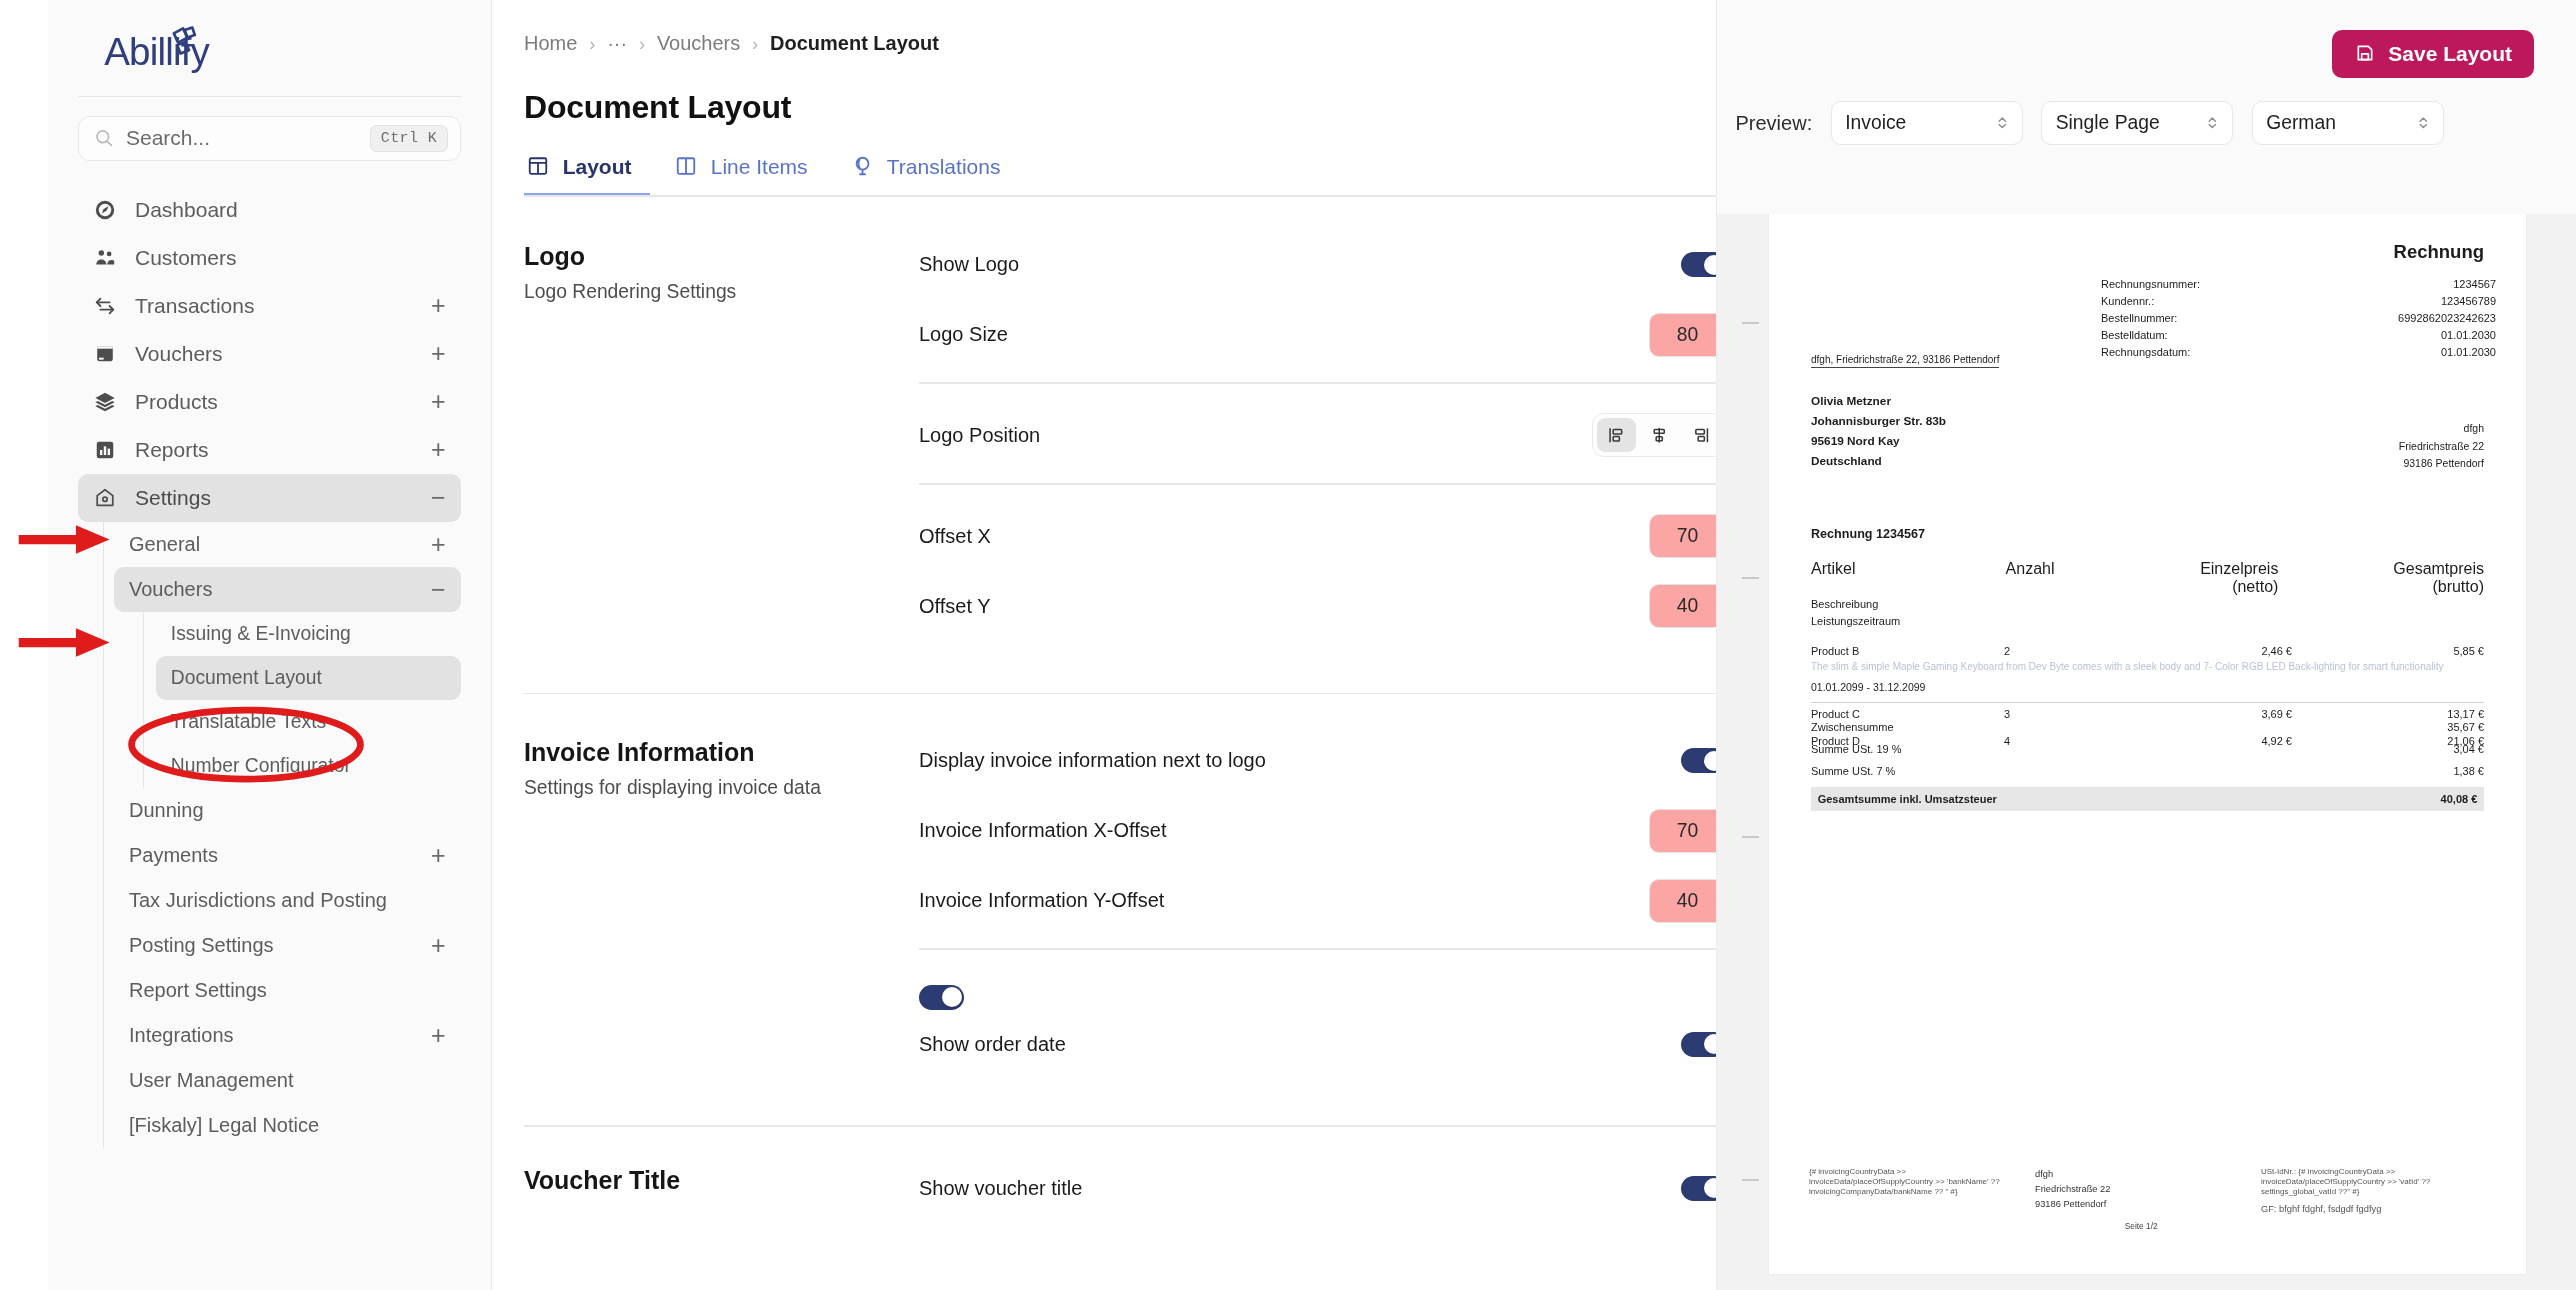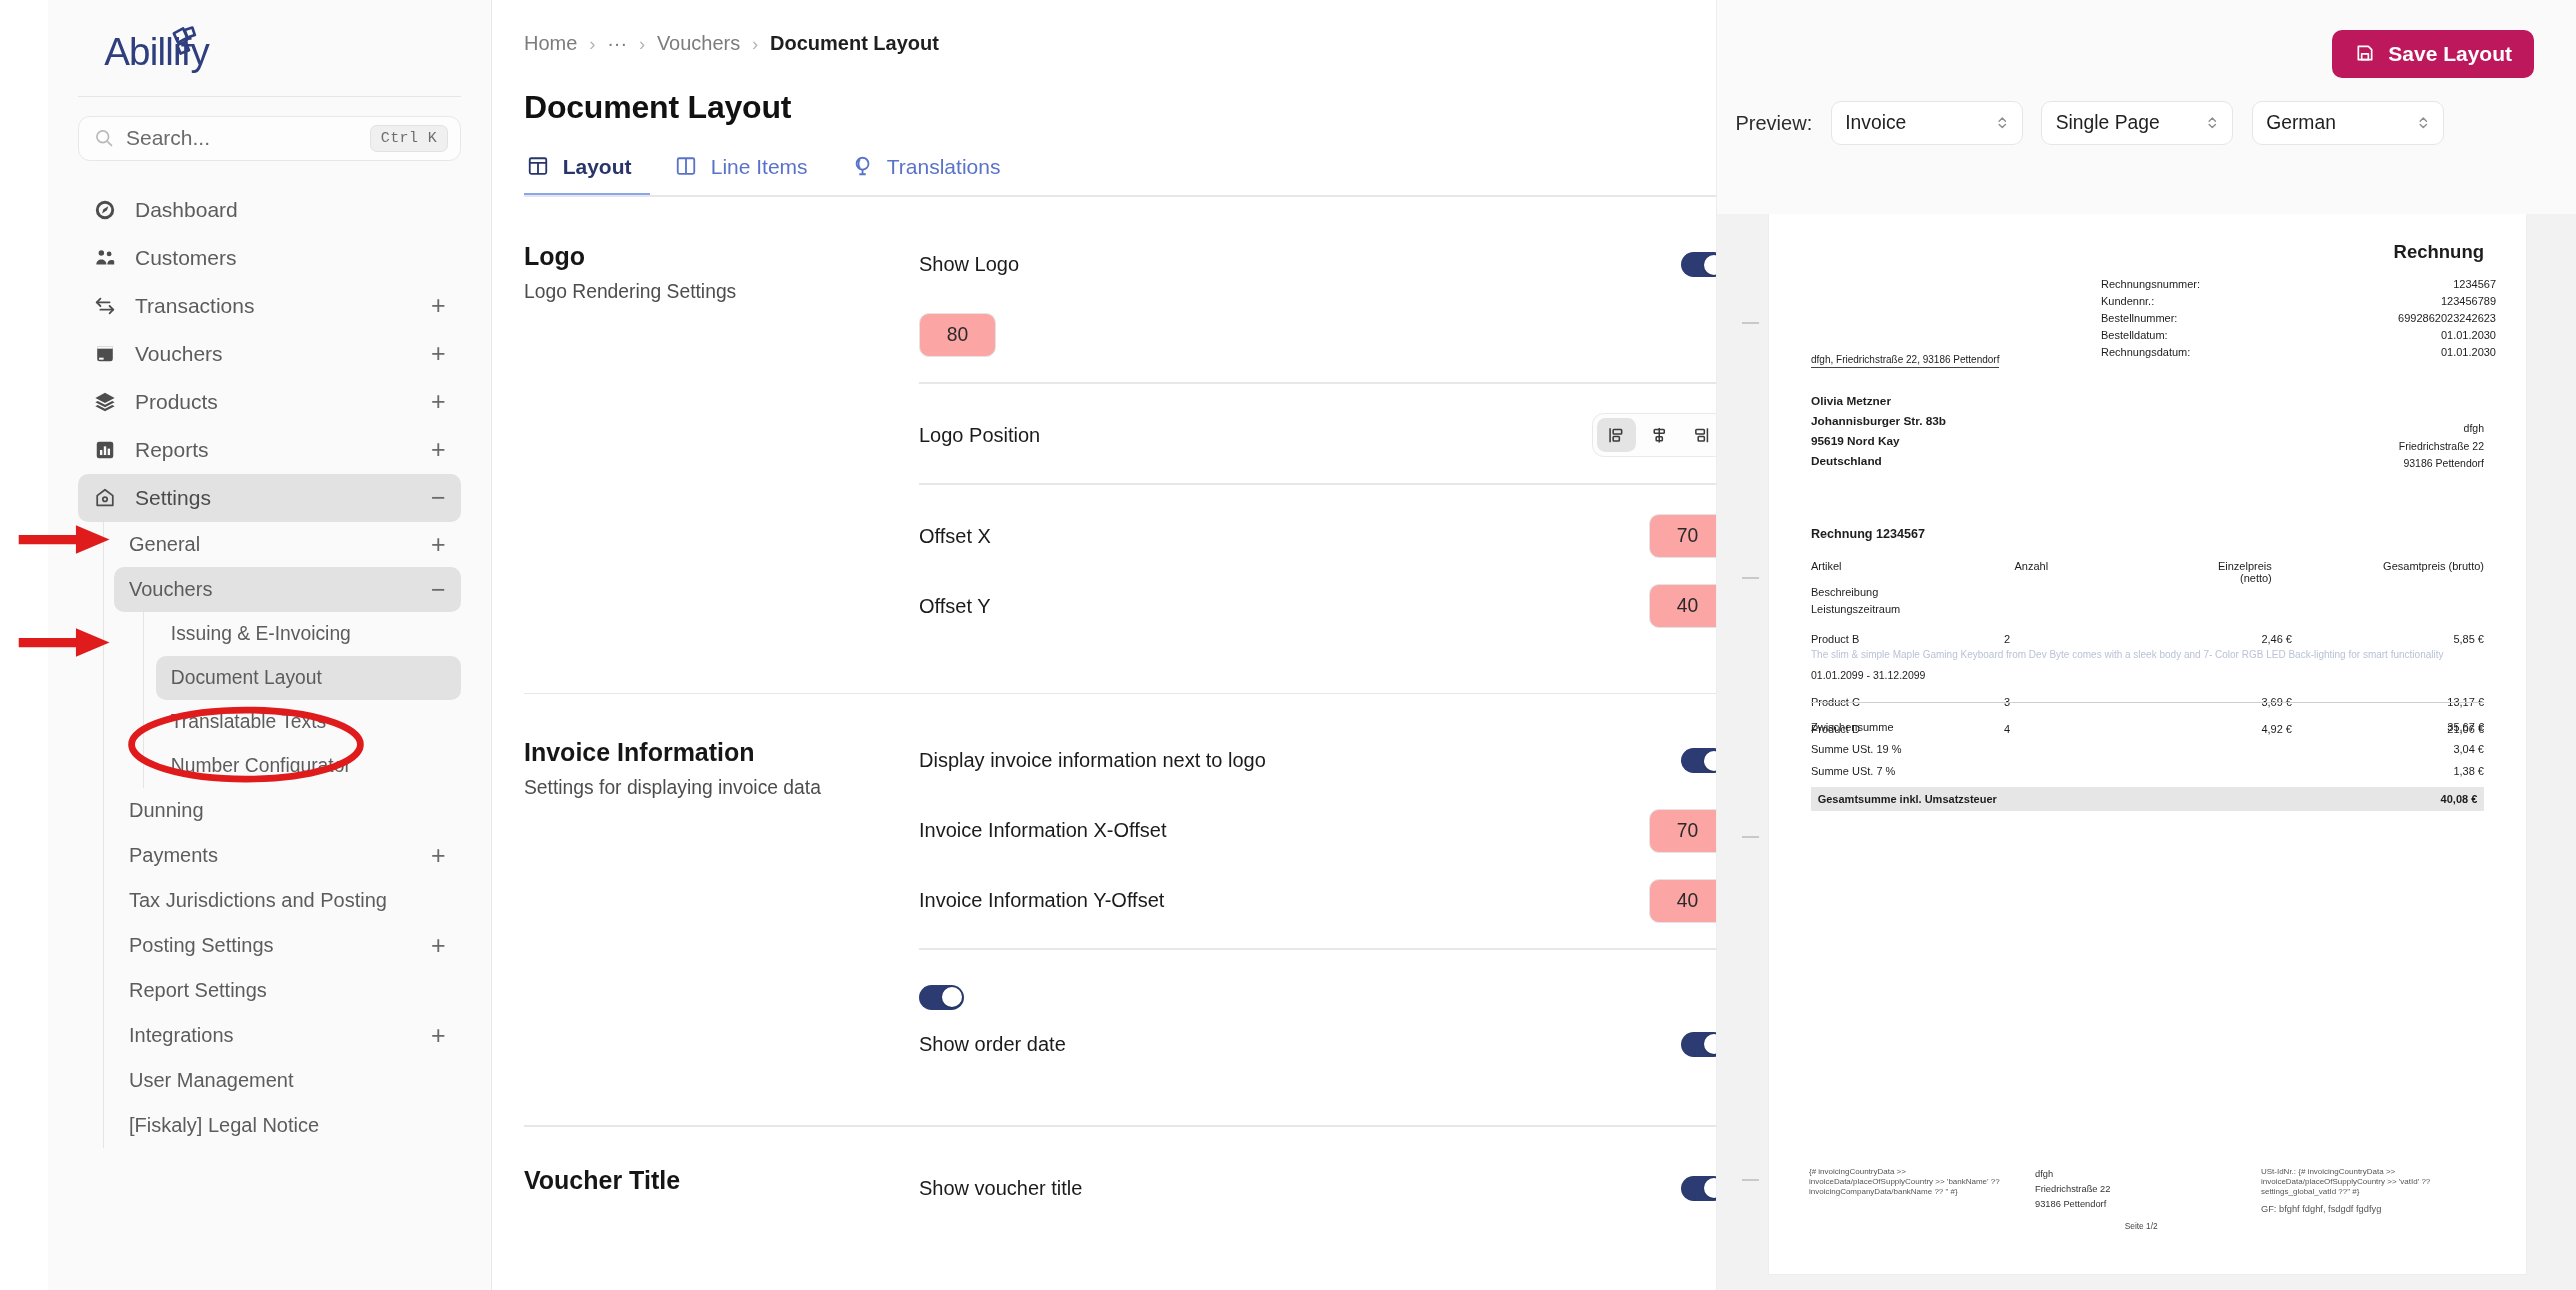--- a/index.html
+++ b/index.html
@@ -171,21 +171,21 @@
   .inv-meta { position:absolute; right: 30px; top: 62px; width: 395px; }
   .inv-meta-row { display:flex; justify-content:space-between; font-size: 11px; line-height: 17px; color:#1d1d1d;}
   .inv-meta-k { }
   .inv-meta-v { }
   .sender-line { position:absolute; left: 42px; top: 140px; font-size: 10px; border-bottom: 0.8px solid #444; padding-bottom:1.7px; }
   .recipient { position:absolute; left: 42px; top: 177px; font-size: 11.8px; font-weight:bold; line-height: 20px; }
   .company-right { position:absolute; right: 42px; top: 206px; text-align:right; font-size: 10.5px; line-height: 17.7px; color:#222;}
 
   .inv-head2 { position:absolute; left: 42px; top: 313px; font-size: 12.6px; font-weight:bold; }
   .tbl { position:absolute; left: 42px; right: 42px; top: 346px; }
-  .tbl-hdr { display:flex; font-size: 11px; color:#1d1d1d;gap:48px; }
+  .tbl-hdr { display:flex; font-size: 16px; color:#1d1d1d;gap:48px; }
   .c1 { width: 193px; } .c2 { width: 193px; } .c3 { flex:1; text-align:right; padding-right: 49px;} .c4 { width: 143px; text-align:right;}
   .tbl-sub { font-size: 11px; line-height: 17px; }
   .li-row { display:flex; font-size: 11px; margin-top: 15px; }
   .li-desc { font-size: 10px; color:#b9c2d6; line-height: 13.5px; margin-top: 3.4px; }
   .li-period { font-size: 10.5px; margin-top: 6.7px; }
 
   .totals { position:absolute; left: 42px; right: 42px; top: 488px; }
   .tot-rule { height:0.8px; background:#cfcfcf; margin-bottom: 13.5px;}
   .tot-row { display:flex; justify-content:space-between; font-size: 11px; line-height: 22px; }
   .tot-final {
@@ -436,20 +436,21 @@
         <div class="sec-right">
 
           <div class="row">
             <span class="row-label">Show Logo</span>
             <span class="toggle on">
                 <span class="knob"></span>
               </span>
           </div>
 
           <div class="row">
+            <span class="row-label">Logo Size</span>
             <span class="numbox">80</span>
           </div>
 
           <div class="rule"></div>
 
           <div class="row">
             <span class="row-label">Logo Position</span>
             <span class="seg">
               <span class="seg-btn active">
                 <svg viewBox="0 0 24 24" width="18.5" height="18.5" fill="none" stroke="#3a3a3a" stroke-width="2">

